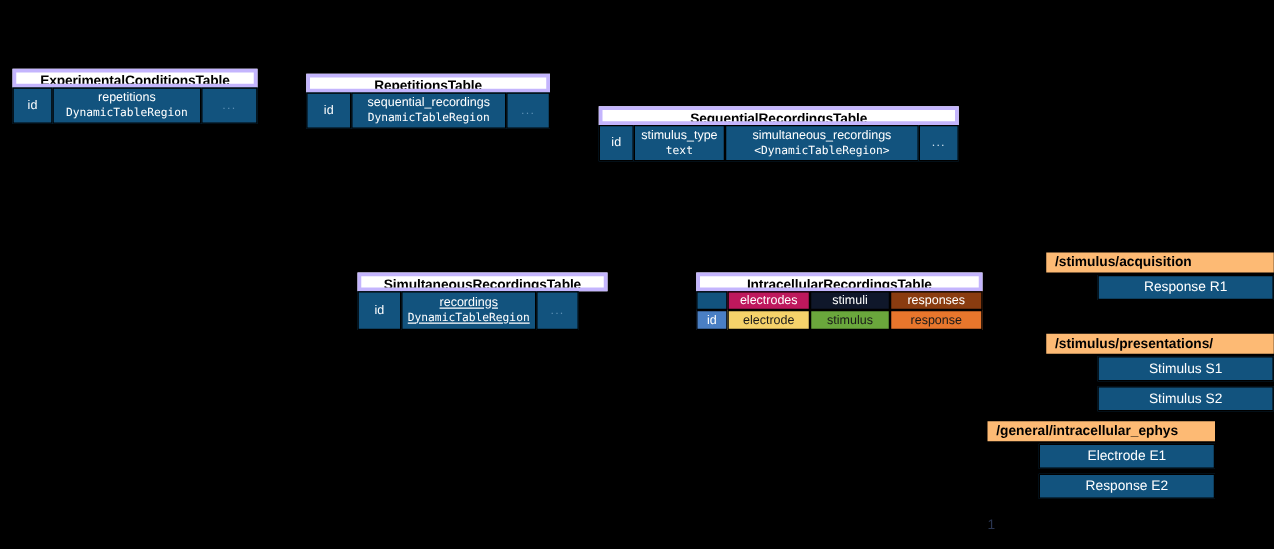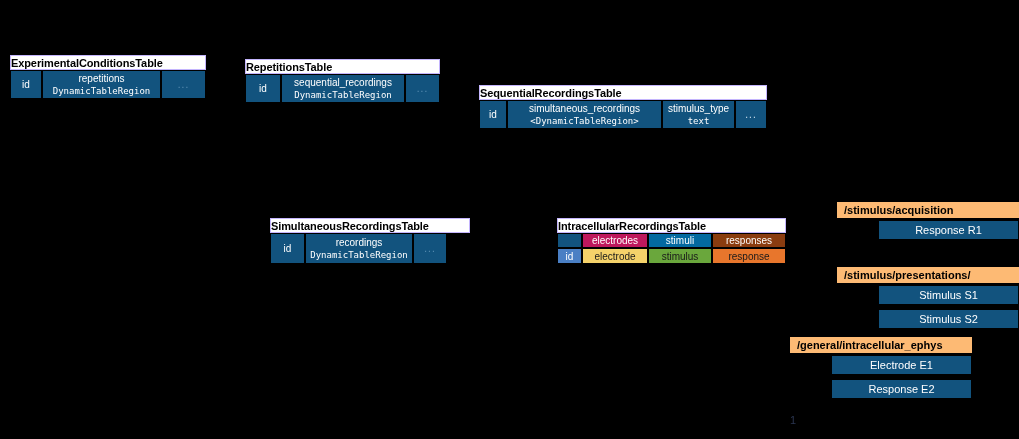--- a/index.html
+++ b/index.html
@@ -22,25 +22,27 @@
     box-sizing: border-box;
   }
 
   .node-title {
     background: #ffffff;
     color: #000000;
     font-weight: bold;
     font-size: 11px;
     line-height: 15px;
     height: 15px;
+    text-align: center;
     letter-spacing: -0.1px;
-    border: 1px solid #c4b5fd;
-    box-sizing: border-box;
-    overflow: hidden;
-    white-space: nowrap;
+    border: 3px solid #c4b5fd;
+    box-sizing: border-box;
+    overflow: hidden;
+    white-space: nowrap;
+    text-decoration: underline;
   }
 
   .node-row {
     display: flex;
     align-items: stretch;
   }
 
   .cell {
     background: #12537e;
     color: #ffffff;
@@ -80,21 +82,21 @@
     padding: 0;
   }
   .cat-row .cell .cname,
   .col-row .cell .cname {
     font-size: 10px;
     line-height: 13px;
   }
 
   .c-blank   { background: #12537e; }
   .c-elecs   { background: #be185d; color: #ffffff; }
-  .c-stims   { background: #0369a1; color: #ffffff; }
+  .c-stims   { background: #0f172a; color: #ffffff; }
   .c-resps   { background: #8a3c10; color: #ffffff; }
   .c-id      { background: #4a7fc4; color: #ffffff; }
   .c-elec    { background: #f5d26a; color: #1a1a1a; }
   .c-stim    { background: #6aa73c; color: #1a1a1a; }
   .c-resp    { background: #e8762c; color: #1a1a1a; }
 
   
   .group { position: absolute; }
   .group-header {
     background: #fdba74;
@@ -162,41 +164,41 @@
     </div>
   </div>
 </div>
 
 <div class="node" style="left:479px; top:85px; width:288px;">
   <div class="node-title">SequentialRecordingsTable</div>
   <div class="node-row">
     <div class="cell id-cell" style="width:28px; height:29px;">
       <span class="cname">id</span>
     </div>
+    <div class="cell" style="width:73px; height:29px;">
+      <span class="cname">stimulus_type</span>
+      <span class="ctype">text</span>
+    </div>
     <div class="cell" style="width:155px; height:29px;">
       <span class="cname">simultaneous_recordings</span>
       <span class="ctype">&lt;DynamicTableRegion&gt;</span>
     </div>
-    <div class="cell" style="width:73px; height:29px;">
-      <span class="cname">stimulus_type</span>
-      <span class="ctype">text</span>
-    </div>
     <div class="cell ellipsis bright" style="width:32px; height:29px;">
       <span class="cname">...</span>
     </div>
   </div>
 </div>
 
-<div class="node" style="left:270px; top:218px; width:200px;">
+<div class="node" style="left:286px; top:218px; width:200px;">
   <div class="node-title">SimultaneousRecordingsTable</div>
   <div class="node-row">
     <div class="cell id-cell" style="width:35px; height:31px;">
       <span class="cname">id</span>
     </div>
-    <div class="cell" style="width:108px; height:31px;">
+    <div class="cell" style="width:108px; height:31px;text-decoration:underline;">
       <span class="cname">recordings</span>
       <span class="ctype">DynamicTableRegion</span>
     </div>
     <div class="cell ellipsis" style="width:34px; height:31px;">
       <span class="cname">...</span>
     </div>
   </div>
 </div>
 
 <div class="node" style="left:557px; top:218px; width:229px;">

